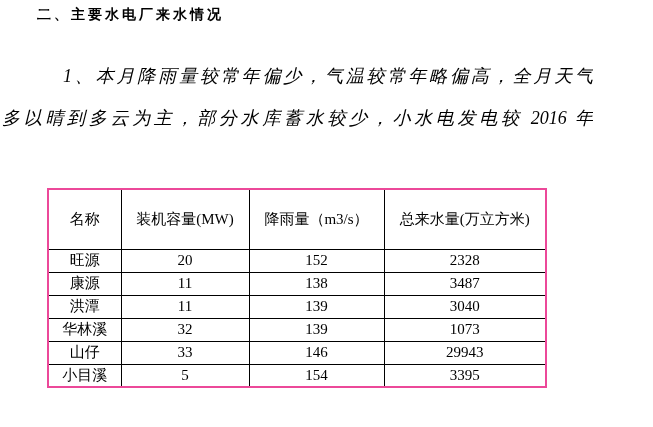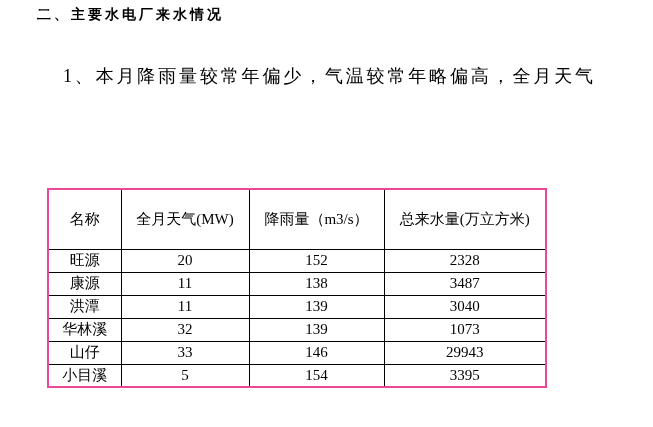--- a/index.html
+++ b/index.html
@@ -28,20 +28,21 @@
     position: absolute;
     left: 2px;
     top: 55px;
     width: 591px;
     font-size: 18px;
     line-height: 42px;
   }
   .para-line {
     height: 42px;
     white-space: nowrap;
+    font-style: italic;
   }
   .para-line.justified {
     text-align: justify;
     text-align-last: justify;
     white-space: normal;
     overflow: hidden;
   }
   .para-line.first {
     text-indent: 61px;
   }
@@ -79,33 +80,34 @@
   col.c3 { width: 135px; }
   col.c4 { width: 162px; }
 </style>
 </head>
 <body>
 
 <div class="doc-heading">二、主要水电厂来水情况</div>
 
 <div class="doc-paragraph">
   <div class="para-line justified first">1、本月降雨量较常年偏少，气温较常年略偏高，全月天气</div>
+  <div class="para-line justified">多以晴到多云为主，部分水库蓄水较少，小水电发电较 2016 年</div>
 </div>
 
 <table class="inflow-table">
   <colgroup>
     <col class="c1">
       <col class="c2">
       <col class="c3">
       <col class="c4">
   </colgroup>
   <thead>
     <tr>
       <th>名称</th>
-      <th>全月天气(MW)</th>
+      <th>装机容量(MW)</th>
       <th>降雨量（m3/s）</th>
       <th>总来水量(万立方米)</th>
     </tr>
   </thead>
   <tbody>
     <tr>
       <td>旺源</td>
       <td>20</td>
       <td>152</td>
       <td>2328</td>

